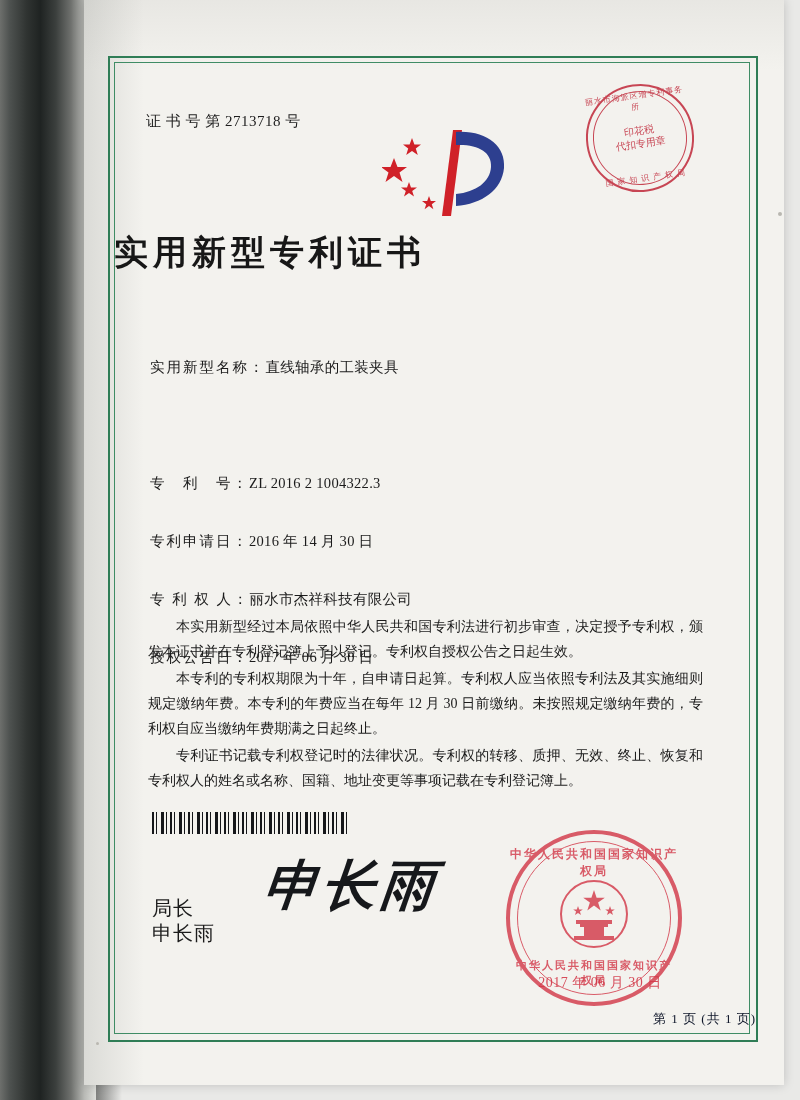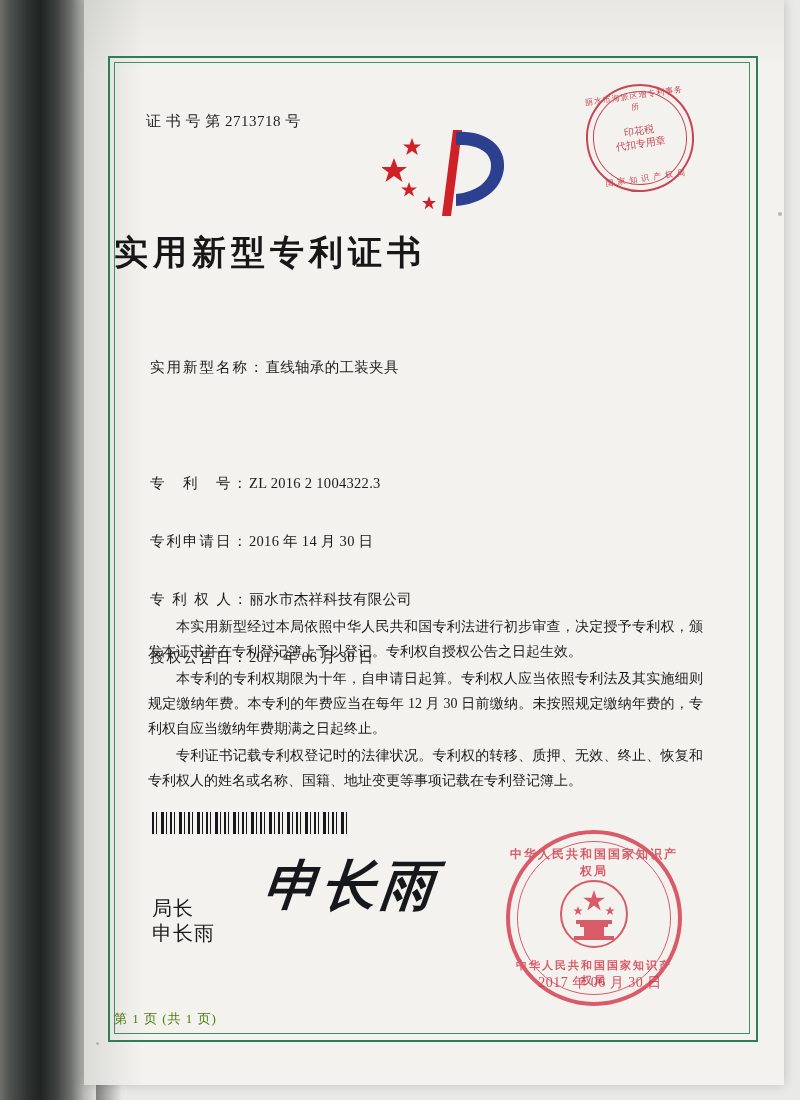--- a/index.html
+++ b/index.html
@@ -247,25 +247,25 @@
     text-align: center;
     font-size: 14px;
     color: #d33a4a;
     opacity: .9;
     letter-spacing: .5px;
   }
 
   
   #footer {
     position: absolute;
-    left: 0; top: 948px;
+    left: 8px; top: 948px;
     width: 634px;
-    text-align: left;
+    text-align: right;
     font-size: 13px;
-    color: #4d7c0f;
+    color: #0f172a;
     letter-spacing: 1px;
   }
 </style>
 </head>
 <body>
 
 <div id="scan">
 
   <div id="gutter"></div>
   <div id="gutter-shadow"></div>

